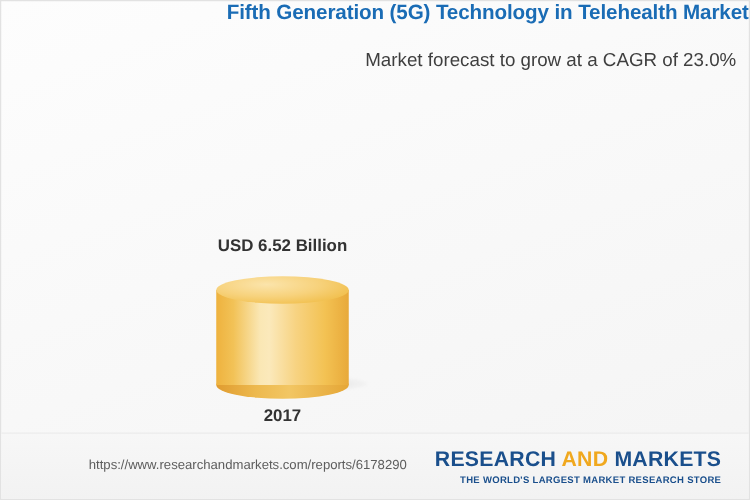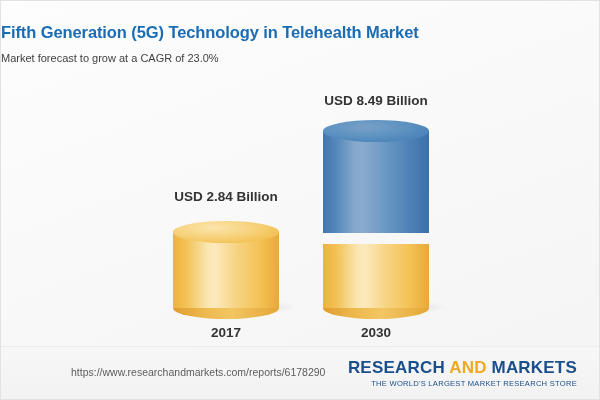--- a/index.html
+++ b/index.html
@@ -17,34 +17,33 @@
     box-sizing: border-box;
     background: linear-gradient(160deg, #fdfdfd 0%, #f8f8f8 55%, #f4f4f4 100%);
     border: 1px solid #e2e2e2;
     overflow: hidden;
   }
 
   
   .header {
     position: absolute;
     top: 0; left: 0; right: 0;
-    text-align: left;
-    padding-top: 22px;
+    text-align: right;
   }
   .chart-title {
     font-size: 16.5px;
     font-weight: bold;
     color: #1a6cb5;
     letter-spacing: -0.1px;
     margin: 0;
   }
   .chart-subtitle {
-    font-size: 11px;
+    font-size: 15px;
     color: #3f3f3f;
-    margin: 0;
+    margin: 10px;
     padding-top: 10px;
   }
 
   
   .plot {
     position: absolute;
     left: 0; right: 0;
     top: 80px;
     height: 265px;
   }
@@ -176,67 +175,52 @@
     font-weight: bold;
     letter-spacing: 0.2px;
     color: #1a4f8c;
     line-height: 1.05;
     white-space: nowrap;
     margin-left: 16px;
   }
   .logo-and { color: #f0a81e; }
   .logo-tag {
     font-size: 7.6px;
-    font-weight: normal;
+    font-weight: bold;
     color: #1a4f8c;
     letter-spacing: 0.25px;
     padding-top: 2px;
     white-space: nowrap;
   }
 </style>
 </head>
 <body>
 
 <div class="card">
 
   <div class="header">
     <div class="chart-title">Fifth Generation (5G) Technology in Telehealth Market</div>
     <div class="chart-subtitle">Market forecast to grow at a CAGR of 23.0%</div>
   </div>
 
   <div class="plot">
 
     <div class="bar-group g2026">
-      <div class="value-label">USD 2.84 Billion</div>
+      <div class="value-label">USD 6.52 Billion</div>
       <div class="shadow"></div>
       <div class="cyl-stack">
         <div class="seg seg-yellow" style="height:87px;">
           <div class="foot"></div>
           <div class="body"></div>
           <div class="cap"></div>
         </div>
       </div>
       <div class="cat-label">2017</div>
     </div>
 
-    <div class="bar-group g2030">
-      <div class="value-label">USD 8.49 Billion</div>
-      <div class="shadow"></div>
-      <div class="cyl-stack">
-        <div class="seg seg-blue" style="height:113px;">
-          <div class="body"></div>
-          <div class="cap"></div>
-        </div>
-        <div class="seg seg-yellow" style="height:75px;">
-          <div class="foot"></div>
-          <div class="body"></div>
-        </div>
-      </div>
-      <div class="cat-label">2030</div>
-    </div>
 
   </div>
 
   <div class="footer">
     <div class="footer-url">https://www.researchandmarkets.com/reports/6178290</div>
     <div class="logo">
       <div class="logo-main"><span>RESEARCH </span><span class="logo-and">AND </span><span>MARKETS</span></div>
       <div class="logo-tag">THE WORLD'S LARGEST MARKET RESEARCH STORE</div>
     </div>
   </div>

